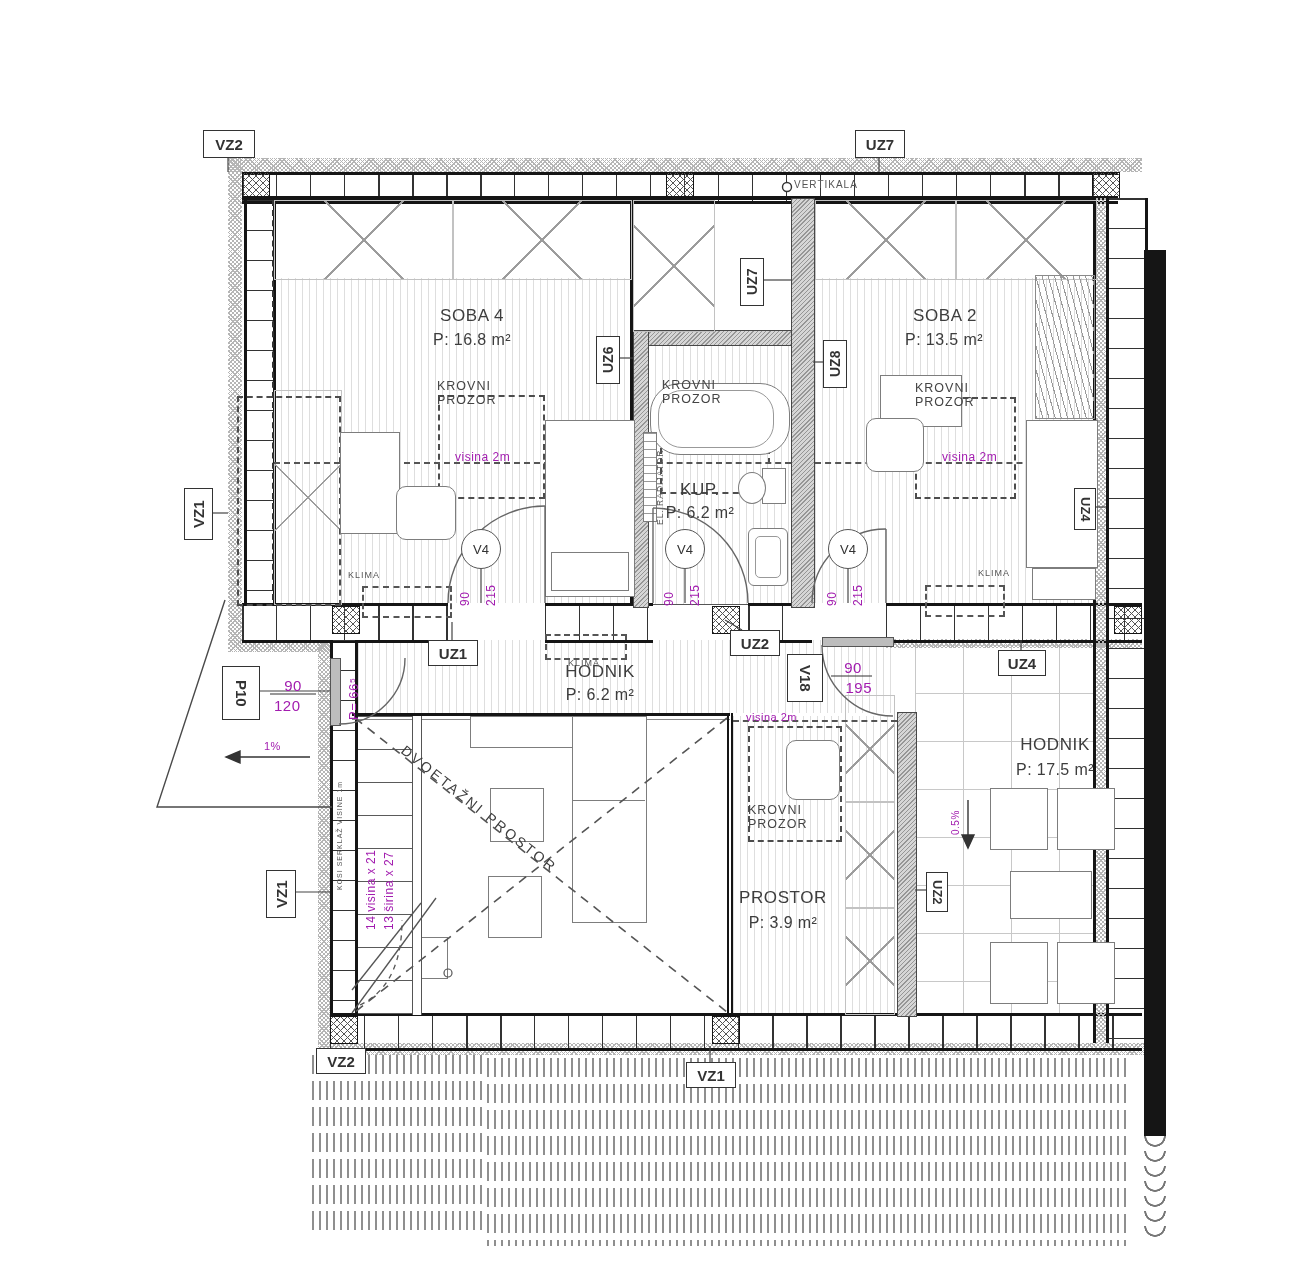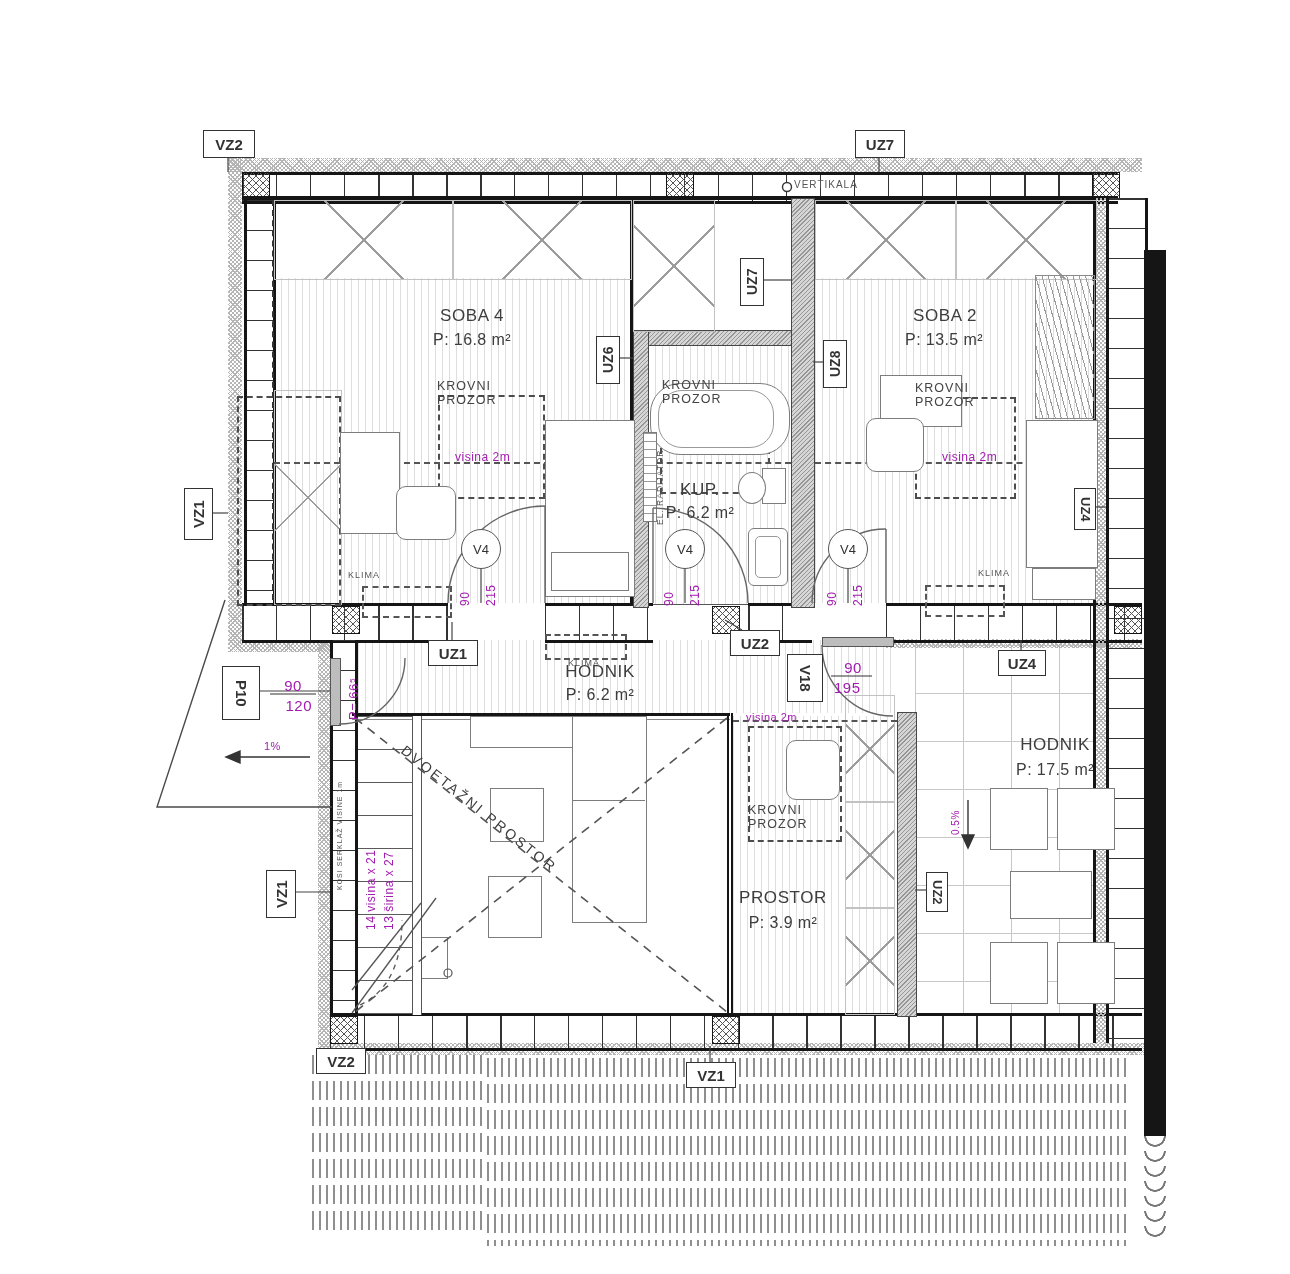--- a/index.html
+++ b/index.html
@@ -283,23 +283,23 @@
   <div class="abs circle" style="left:461px;top:529px;width:38px;height:38px">V4</div>
   <div class="abs circle" style="left:665px;top:529px;width:38px;height:38px">V4</div>
   <div class="abs circle" style="left:828px;top:529px;width:38px;height:38px">V4</div>
   <div class="abs dim vup" style="left:458px;top:566px;height:40px">90</div>
   <div class="abs dim vup" style="left:484px;top:566px;height:40px">215</div>
   <div class="abs dim vup" style="left:662px;top:566px;height:40px">90</div>
   <div class="abs dim vup" style="left:688px;top:566px;height:40px">215</div>
   <div class="abs dim vup" style="left:825px;top:566px;height:40px">90</div>
   <div class="abs dim vup" style="left:851px;top:566px;height:40px">215</div>
   <div class="abs dim" style="left:274px;top:677px;width:38px;text-align:center;font-size:15px">90</div>
-  <div class="abs dim" style="left:274px;top:697px;width:38px;text-align:right;font-size:15px">120</div>
+  <div class="abs dim" style="left:274px;top:697px;width:38px;text-align:left;font-size:15px">120</div>
   <div class="abs dim" style="left:834px;top:659px;width:38px;text-align:center;font-size:15px">90</div>
-  <div class="abs dim" style="left:834px;top:679px;width:38px;text-align:left;font-size:15px">195</div>
+  <div class="abs dim" style="left:834px;top:679px;width:38px;text-align:right;font-size:15px">195</div>
 
   <div class="abs tag" style="left:203px;top:130px;width:50px;height:26px">VZ2</div>
   <div class="abs tag" style="left:855px;top:130px;width:48px;height:26px">UZ7</div>
   <div class="abs tag vup" style="left:184px;top:488px;width:27px;height:50px">VZ1</div>
   <div class="abs tag vup" style="left:596px;top:336px;width:22px;height:46px;font-size:14px">UZ6</div>
   <div class="abs tag vup" style="left:740px;top:258px;width:22px;height:46px;font-size:14px">UZ7</div>
   <div class="abs tag vup" style="left:823px;top:340px;width:22px;height:46px;font-size:14px">UZ8</div>
   <div class="abs tag" style="left:428px;top:640px;width:48px;height:24px">UZ1</div>
   <div class="abs tag" style="left:730px;top:630px;width:48px;height:24px">UZ2</div>
   <div class="abs tag vdn" style="left:1074px;top:488px;width:20px;height:40px;font-size:13px">UZ4</div>

